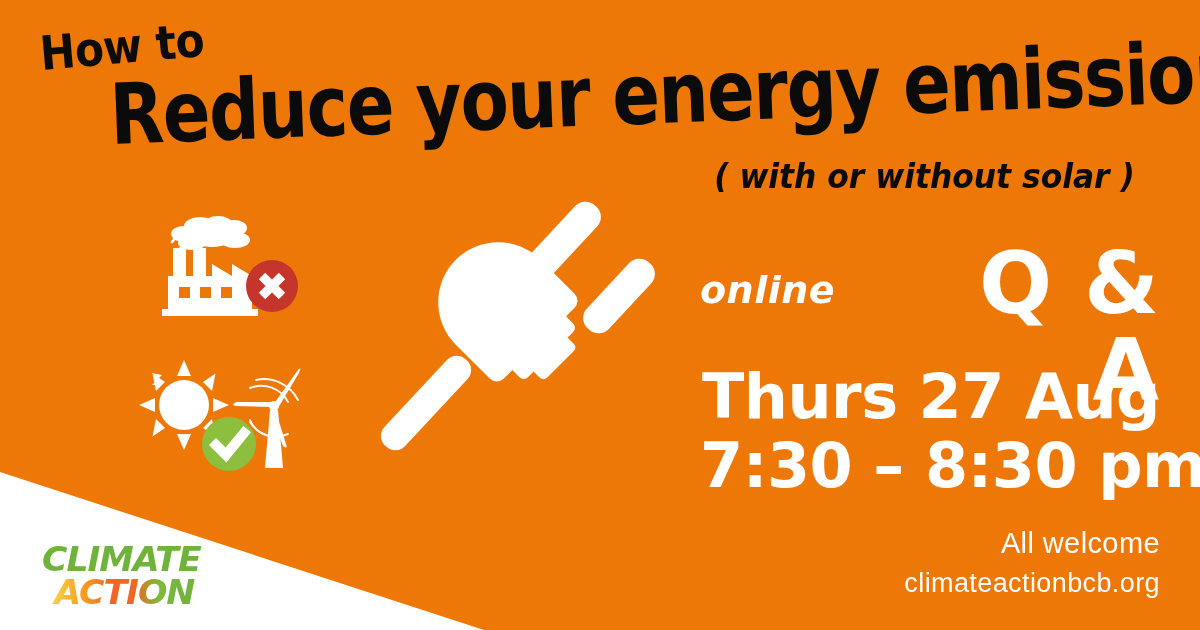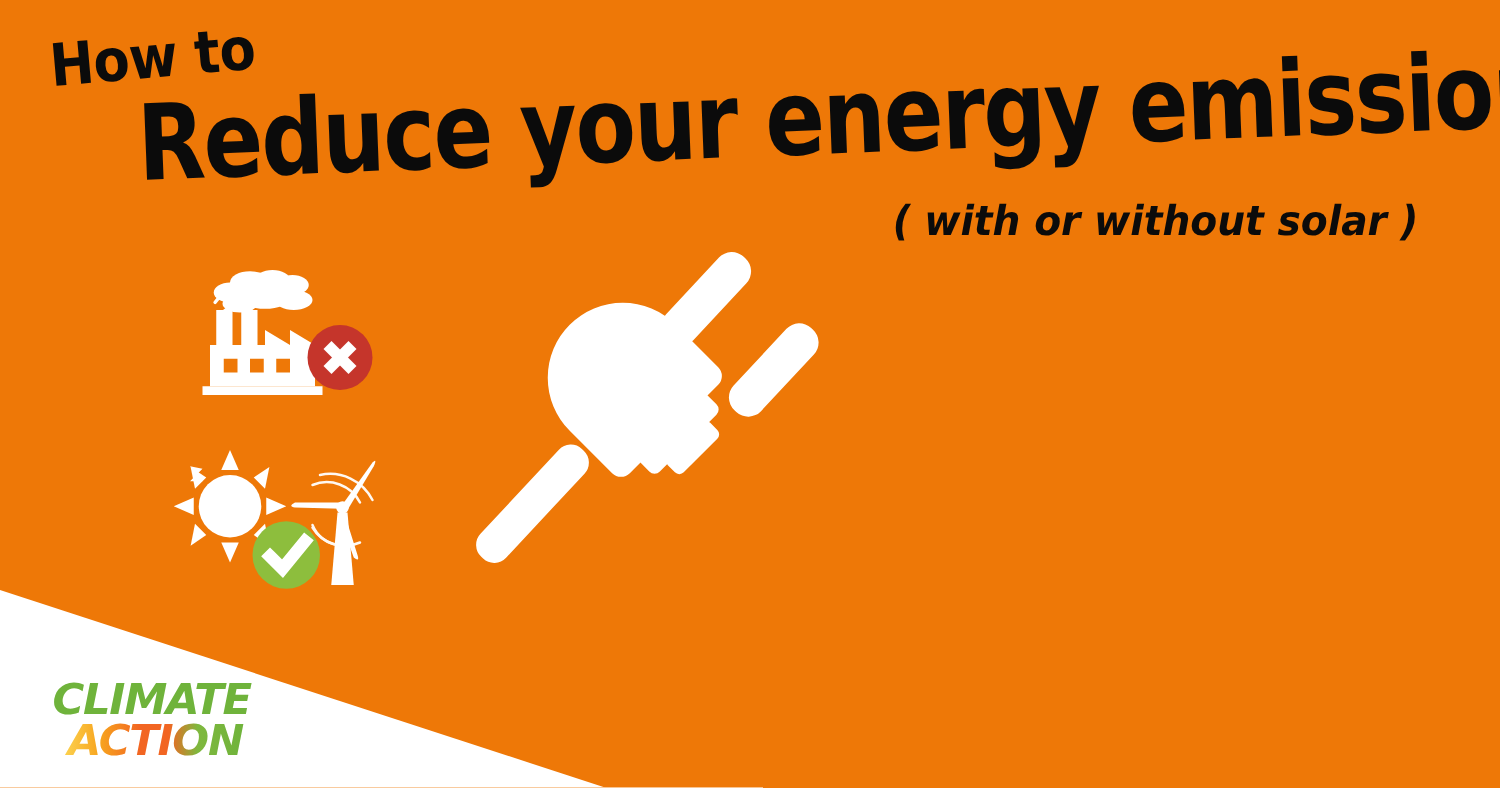--- a/index.html
+++ b/index.html
@@ -298,20 +298,30 @@
 
         <rect x="108" y="150" width="76" height="22" rx="6"></rect>
         <rect x="122" y="168" width="48" height="18" rx="5"></rect>
 
         <rect x="96" y="62" width="36" height="30" rx="10"></rect>
         <rect x="160" y="62" width="36" height="30" rx="10"></rect>
       </g>
     </g>
   </svg>
 
+  <div class="right-col">
+    <div class="qa-row">
+      <span class="online-word">online</span>
+      <span class="qa-word">Q &amp; A</span>
+    </div>
+    <div class="date-line">Thurs 27 Aug</div>
+    <div class="time-line">7:30 – 8:30 pm</div>
+    <div class="welcome-line">All welcome</div>
+    <div class="url-line">climateactionbcb.org</div>
+  </div>
 
   <svg class="logo" viewBox="0 0 195 72" xmlns="http://www.w3.org/2000/svg">
     <defs>
       <linearGradient id="actionGrad" x1="0" y1="0" x2="1" y2="0">
         <stop offset="0%" stop-color="#FCD24F"></stop>
         <stop offset="20%" stop-color="#F7A41E"></stop>
         <stop offset="42%" stop-color="#F26522"></stop>
         <stop offset="58%" stop-color="#F26522"></stop>
         <stop offset="74%" stop-color="#7FB83E"></stop>
         <stop offset="100%" stop-color="#6FB33B"></stop>

